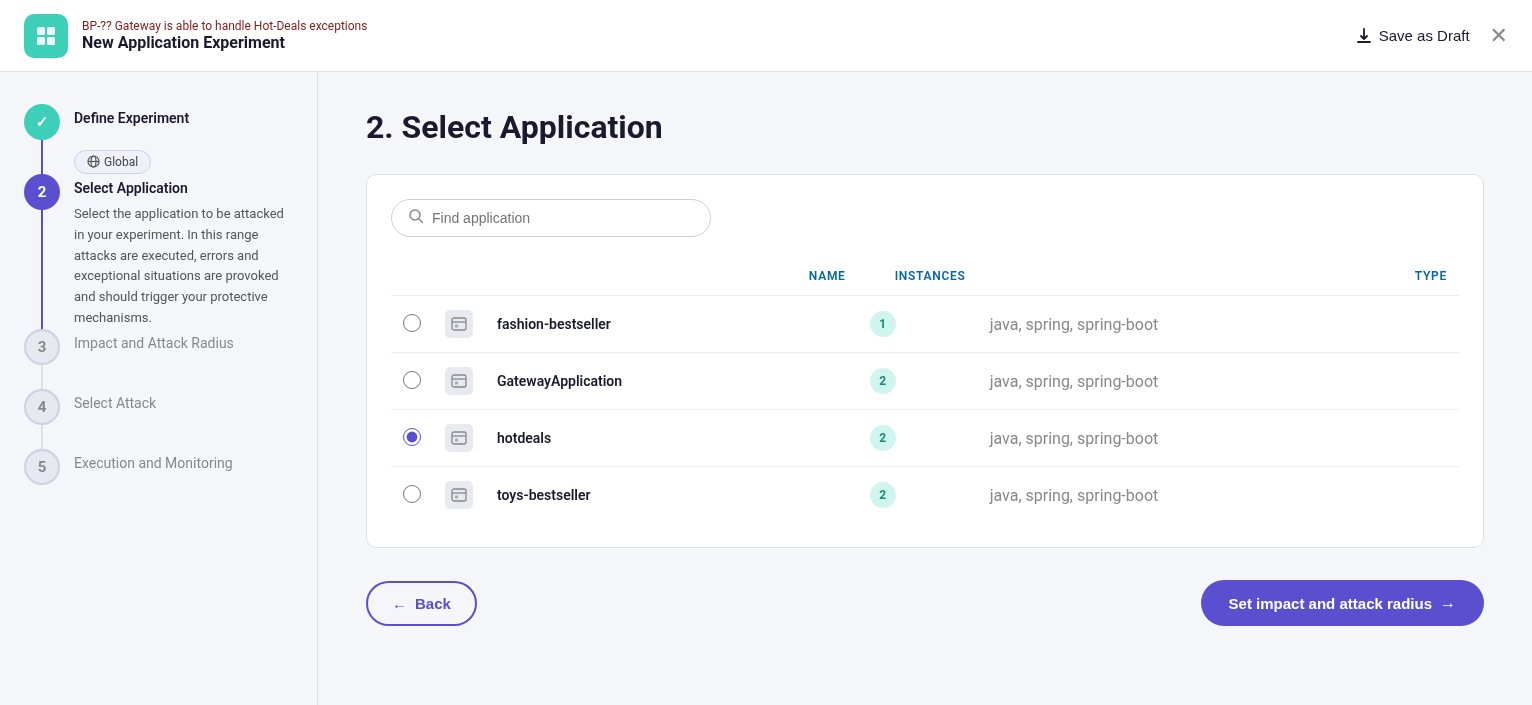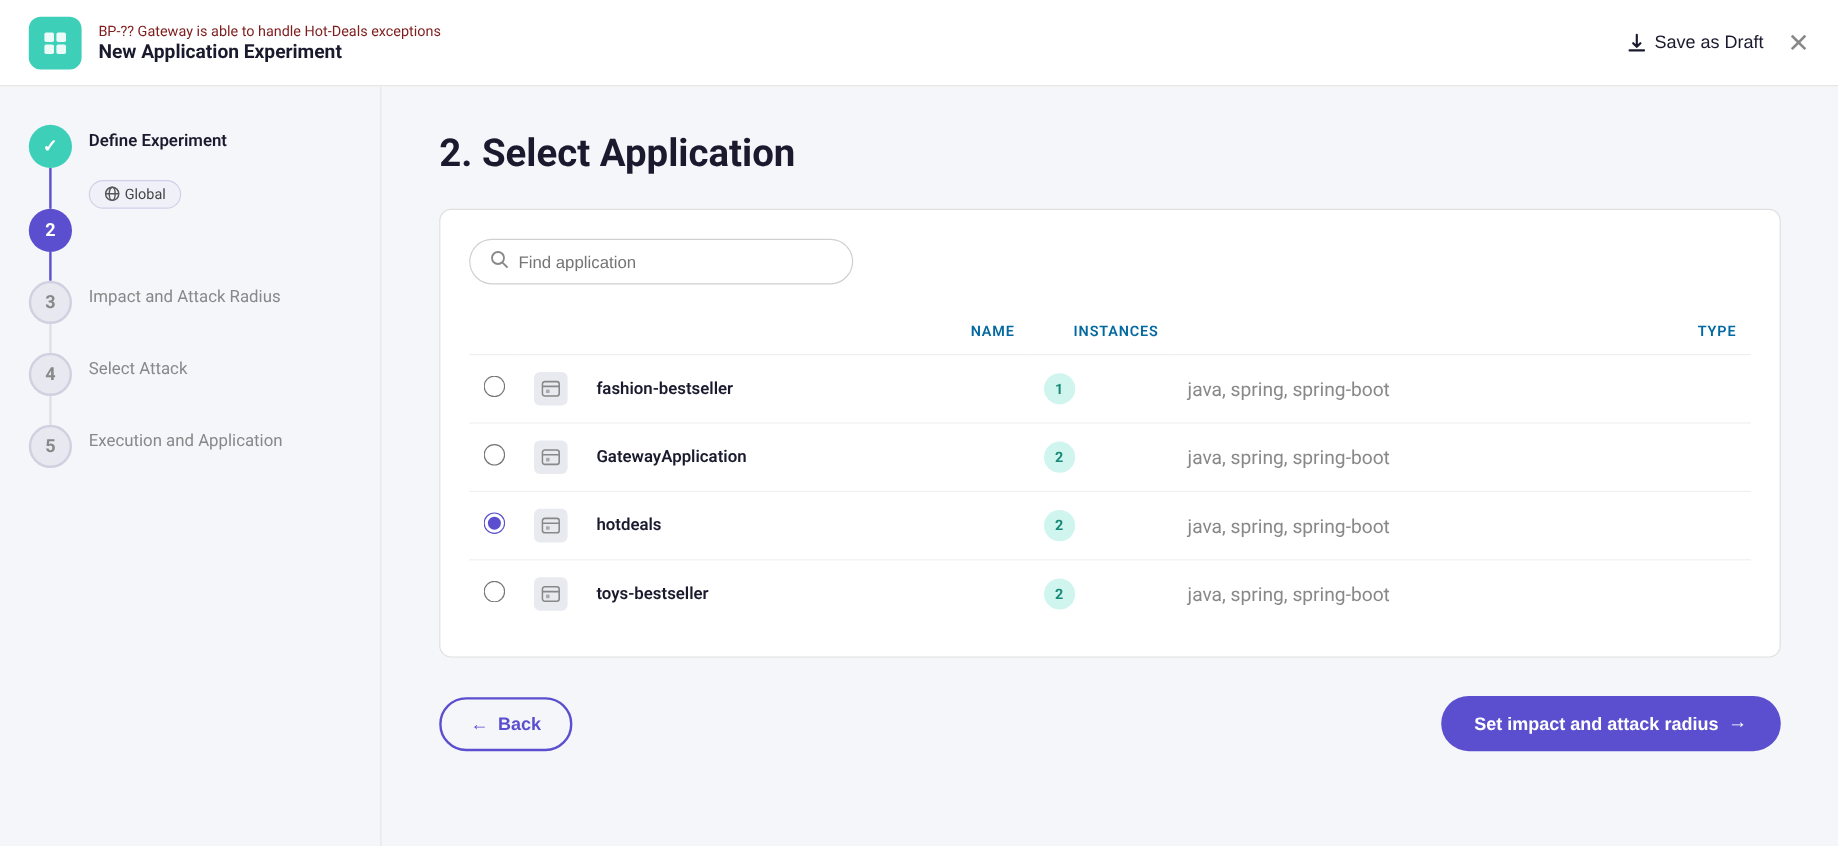--- a/index.html
+++ b/index.html
@@ -246,20 +246,24 @@
             <span>Global</span>
           </div>
         </div>
       </div>
 
       <div class="step-entry" style="margin-top:0;">
         <div class="step-left">
           <div class="step-number active">2</div>
           <div class="step-line purple"></div>
         </div>
+        <div class="step-content">
+          <div class="step-label">Select Application</div>
+          <div class="step-description">Select the application to be attacked in your experiment. In this range attacks are executed, errors and exceptional situations are provoked and should trigger your protective mechanisms.</div>
+        </div>
       </div>
 
       <div class="step-entry" style="margin-top:0;">
         <div class="step-left">
           <div class="step-number inactive">3</div>
           <div class="step-line"></div>
         </div>
         <div class="step-content">
           <div class="step-label inactive">Impact and Attack Radius</div>
         </div>
@@ -273,21 +277,21 @@
         <div class="step-content">
           <div class="step-label inactive">Select Attack</div>
         </div>
       </div>
 
       <div class="step-entry" style="margin-top:0;">
         <div class="step-left">
           <div class="step-number inactive">5</div>
         </div>
         <div class="step-content">
-          <div class="step-label inactive">Execution and Application</div>
+          <div class="step-label inactive">Execution and Monitoring</div>
         </div>
       </div>
 
     </div>
   </aside>
 
   <main class="main">
     <h1 class="page-title">2. Select Application</h1>
 
     <div class="app-card">

